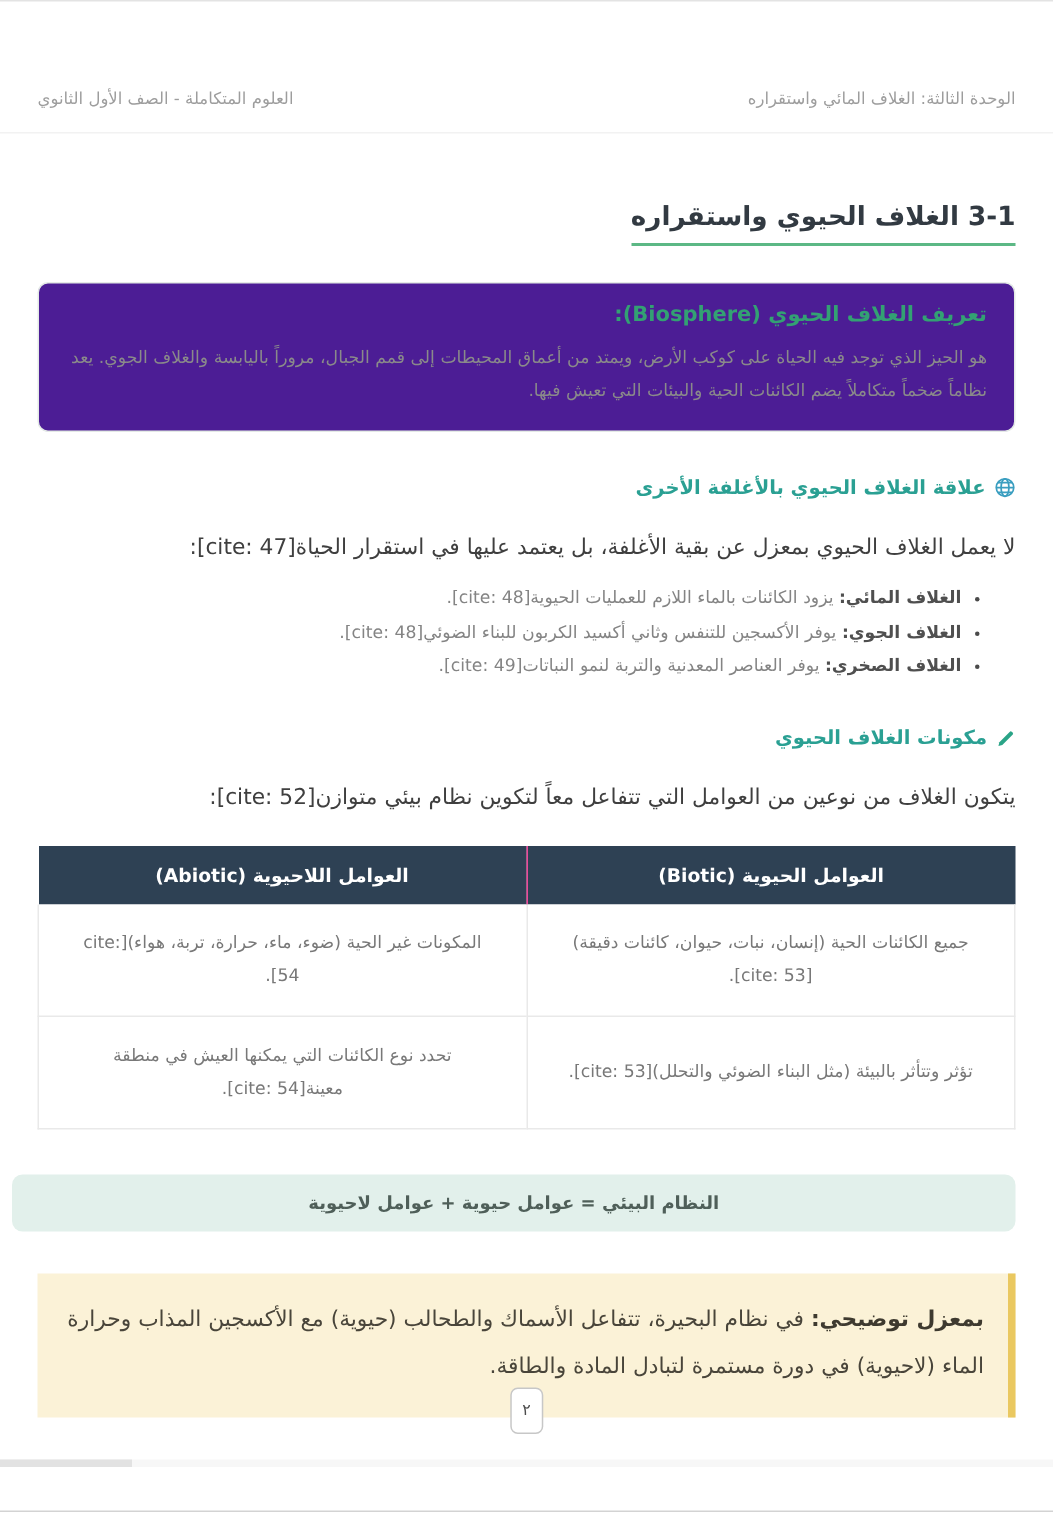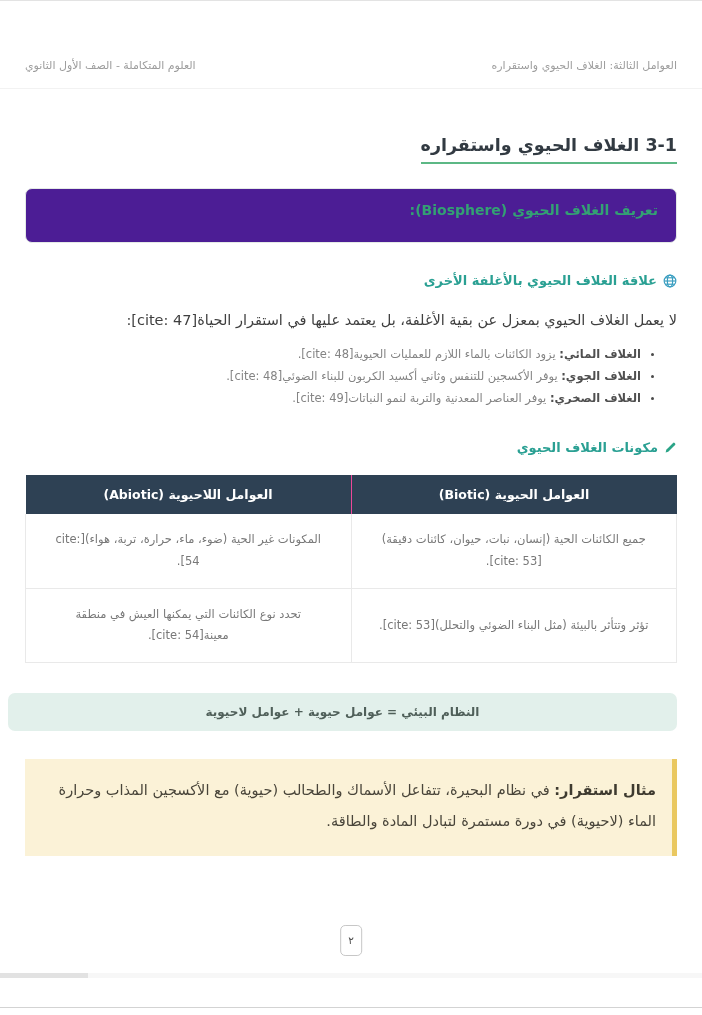--- a/index.html
+++ b/index.html
@@ -77,30 +77,31 @@
   .scroll-strip { position:absolute; top:972px; left:0; width:702px; height:5px; background:#f7f7f7; }
   .scroll-thumb { position:absolute; top:0; left:0; width:88px; height:5px; background:#e2e2e2; }
   .bottom-rule { position:absolute; top:1006px; left:0; width:702px; height:1px; background:#d3d3d3; }
 </style>
 </head>
 <body>
 
 <div class="page">
 
   <div class="doc-header">
-    <span>العوامل الثالثة: الغلاف الحيوي واستقراره</span>
+    <span>الوحدة الثالثة: الغلاف المائي واستقراره</span>
     <span>العلوم المتكاملة - الصف الأول الثانوي</span>
   </div>
 
   <div class="page-title-wrap">
     <h1 class="page-title" style="margin:0;">3-1 الغلاف الحيوي واستقراره</h1>
   </div>
 
   <div class="def-box">
     <div class="def-box-heading">تعريف الغلاف الحيوي (Biosphere):</div>
+    <div class="def-box-body">هو الحيز الذي توجد فيه الحياة على كوكب الأرض، ويمتد من أعماق المحيطات إلى قمم الجبال، مروراً باليابسة والغلاف الجوي. يعد نظاماً ضخماً متكاملاً يضم الكائنات الحية والبيئات التي تعيش فيها.</div>
   </div>
 
   <div class="section-heading">
     <span class="icon">
       <svg width="14" height="14" viewBox="0 0 24 24" fill="none" stroke="#3a9ec0" stroke-width="2">
         <circle cx="12" cy="12" r="10"></circle>
         <ellipse cx="12" cy="12" rx="4.5" ry="10"></ellipse>
         <line x1="2" y1="12" x2="22" y2="12"></line>
         <line x1="3.5" y1="6.5" x2="20.5" y2="6.5"></line>
         <line x1="3.5" y1="17.5" x2="20.5" y2="17.5"></line>
@@ -125,20 +126,21 @@
 
   <div class="section-heading">
     <span class="icon">
       <svg width="13" height="13" viewBox="0 0 24 24" fill="#2aa487">
         <path d="M3 21l1.2-4.8L16.8 3.6a2 2 0 0 1 2.8 0l0.8 0.8a2 2 0 0 1 0 2.8L7.8 19.8 3 21z"></path>
       </svg>
     </span>
     <span>مكونات الغلاف الحيوي</span>
   </div>
 
+  <p class="intro-para">يتكون الغلاف من نوعين من العوامل التي تتفاعل معاً لتكوين نظام بيئي متوازن[cite: 52]:</p>
 
   <table class="factors-table">
     <thead>
       <tr>
         <th>العوامل الحيوية (Biotic)</th>
         <th>العوامل اللاحيوية (Abiotic)</th>
       </tr>
     </thead>
     <tbody>
       <tr>
@@ -148,21 +150,21 @@
       <tr>
         <td>تؤثر وتتأثر بالبيئة (مثل البناء الضوئي والتحلل)[cite: 53].</td>
         <td>تحدد نوع الكائنات التي يمكنها العيش في منطقة معينة[cite: 54].</td>
       </tr>
     </tbody>
   </table>
 
   <div class="formula-box">النظام البيئي = عوامل حيوية + عوامل لاحيوية</div>
 
   <div class="example-box">
-    <strong>مثال استقرار:</strong><span> في نظام البحيرة، تتفاعل الأسماك والطحالب (حيوية) مع الأكسجين المذاب وحرارة الماء (لاحيوية) في دورة مستمرة لتبادل المادة والطاقة.</span>
+    <strong>بمعزل توضيحي:</strong><span> في نظام البحيرة، تتفاعل الأسماك والطحالب (حيوية) مع الأكسجين المذاب وحرارة الماء (لاحيوية) في دورة مستمرة لتبادل المادة والطاقة.</span>
   </div>
 
   <div class="page-number-box">٢</div>
 
   <div class="scroll-strip">
     <div class="scroll-thumb"></div>
   </div>
   <div class="bottom-rule"></div>
 
 </div>

